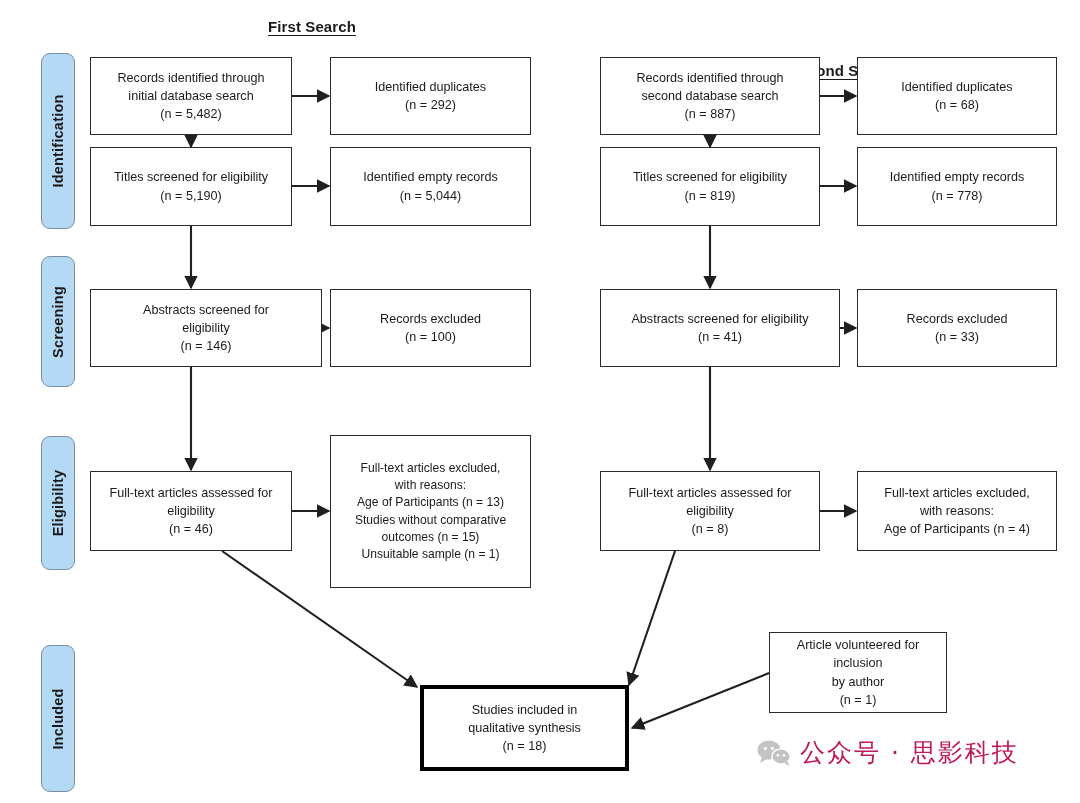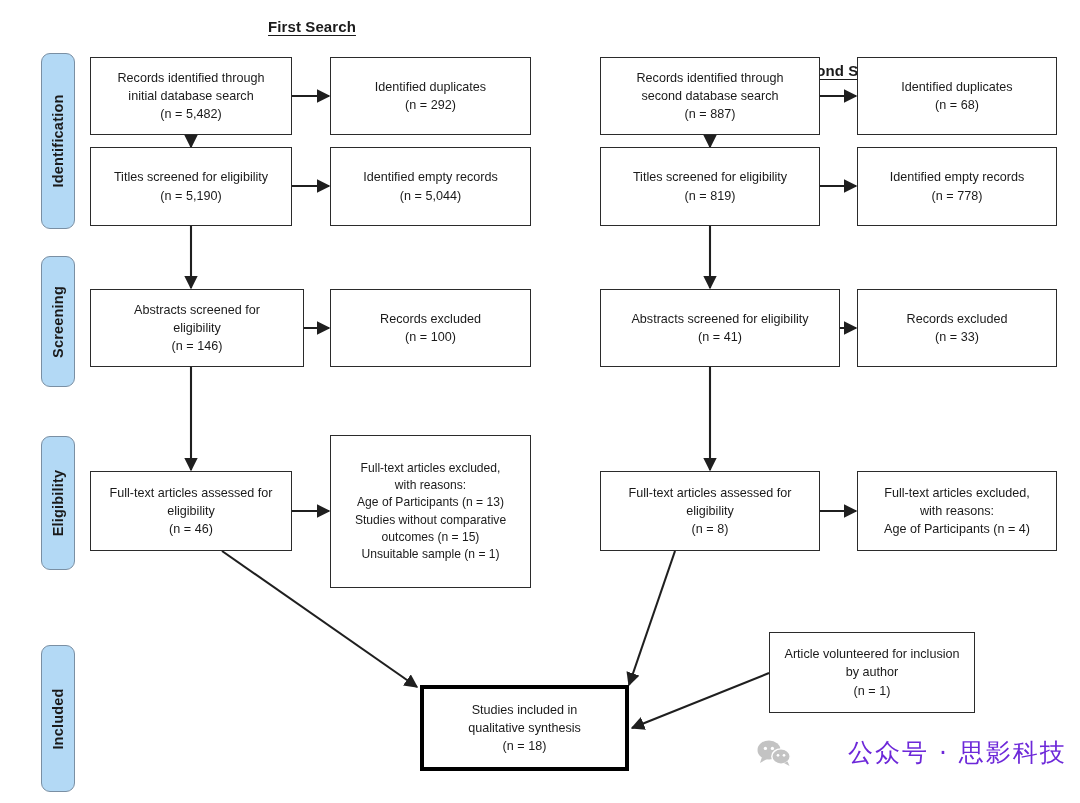--- a/index.html
+++ b/index.html
@@ -88,25 +88,24 @@
     position: absolute;
     left: 757px;
     top: 736px;
     display: flex;
     align-items: center;
     gap: 9px;
     opacity: 1;
   }
   #watermark .wm-text {
     font-size: 25px;
-    color: #6d28d9;
+    color: #be185d;
     font-family: "DejaVu Sans", sans-serif;
     letter-spacing: 2px;
     white-space: nowrap;
-    margin-left: 48px;
   }
   #watermark .wm-icon {
     width: 34px;
     height: 28px;
     position: relative;
     flex: none;
   }
 </style>
 </head>
 <body>
@@ -171,21 +170,21 @@
 (n = 292)</span>
   </div>
   <div class="flow-box" style="left:90px; top:147px; width:202px; height:79px;">
     <span class="box-text">Titles screened for eligibility
 (n = 5,190)</span>
   </div>
   <div class="flow-box" style="left:330px; top:147px; width:201px; height:79px;">
     <span class="box-text">Identified empty records
 (n = 5,044)</span>
   </div>
-  <div class="flow-box" style="left:90px; top:289px; width:214px; height:78px;">
+  <div class="flow-box" style="left:90px; top:289px; width:232px; height:78px;">
     <span class="box-text">Abstracts screened for
 eligibility
 (n = 146)</span>
   </div>
   <div class="flow-box" style="left:330px; top:289px; width:201px; height:78px;">
     <span class="box-text">Records excluded
 (n = 100)</span>
   </div>
   <div class="flow-box" style="left:90px; top:471px; width:202px; height:80px;">
     <span class="box-text">Full-text articles assessed for
@@ -230,21 +229,21 @@
     <span class="box-text">Full-text articles assessed for
 eligibility
 (n = 8)</span>
   </div>
   <div class="flow-box" style="left:857px; top:471px; width:200px; height:80px;">
     <span class="box-text">Full-text articles excluded,
 with reasons:
 Age of Participants (n = 4)</span>
   </div>
 
-  <div class="flow-box" style="left:769px; top:632px; width:206px; height:81px;">
+  <div class="flow-box" style="left:769px; top:632px; width:178px; height:81px;">
     <span class="box-text">Article volunteered for inclusion
 by author
 (n = 1)</span>
   </div>
   <div class="flow-box thick" style="left:420px; top:685px; width:209px; height:86px;">
     <span class="box-text">Studies included in
 qualitative synthesis
 (n = 18)</span>
   </div>
 

